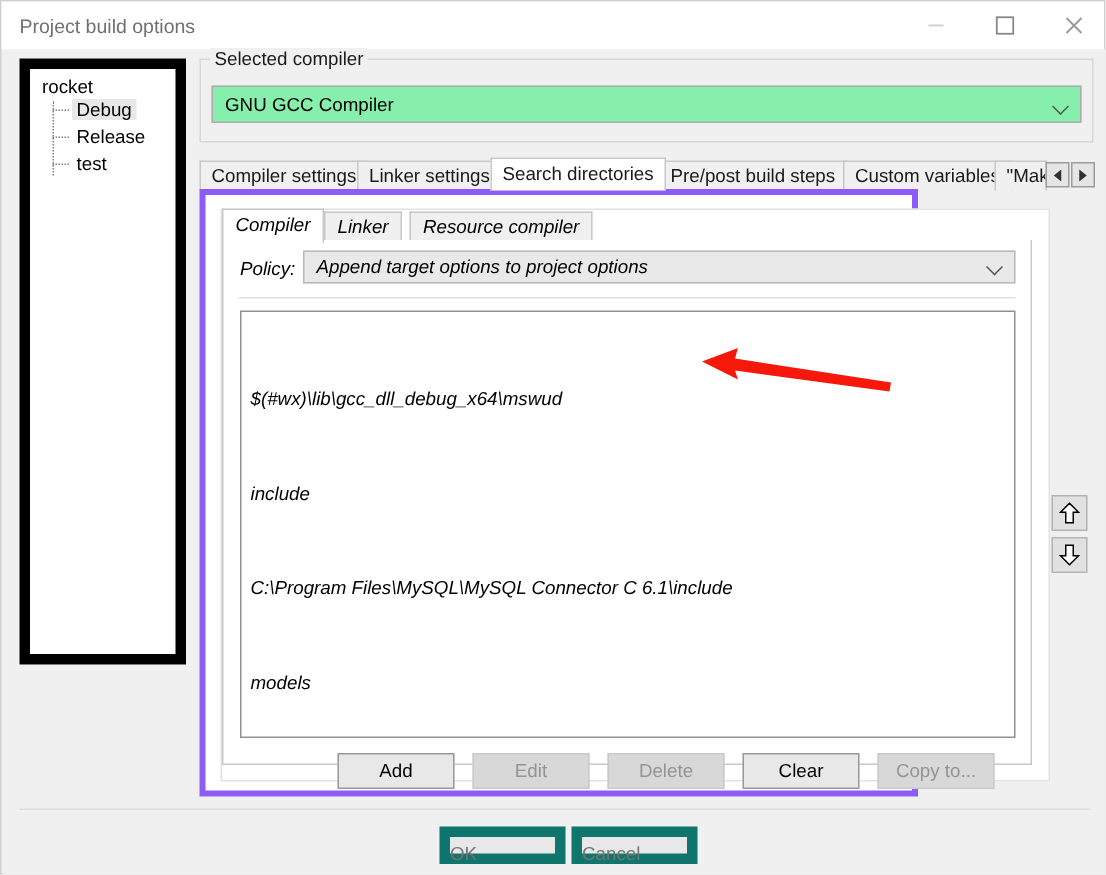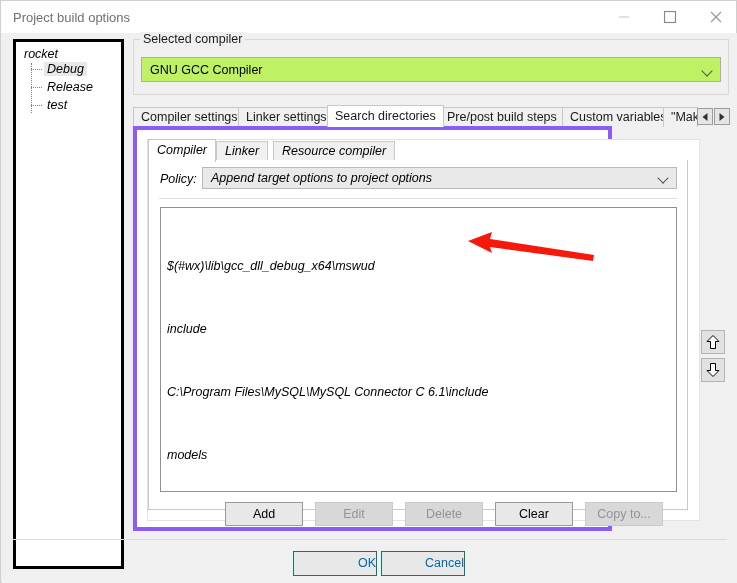--- a/index.html
+++ b/index.html
@@ -64,26 +64,25 @@
     width: 735px;
     height: 550px;
     background: #f0f0f0;
   }
 
   
   #tree-panel {
     position: absolute;
     left: 11px; top: 6px;
     width: 111px;
-    height: 530px;
-    background: #ffffff;
-    border: 3px solid #000000;
+    height: 404px;
+    background: #ffffff;
+    border: 7px solid #000000;
     box-sizing: border-box;
     overflow: hidden;
-    font-style: italic;
   }
   .tree-root {
     position: absolute;
     left: 8px; top: 5px;
     font-size: 12.5px;
     white-space: nowrap;
   }
   .tree-child {
     position: absolute;
     left: 28px;
@@ -130,21 +129,21 @@
     background: #f0f0f0;
     padding: 0 3px;
     font-size: 12.5px;
     color: #1a1a1a;
   }
   #compiler-select {
     position: absolute;
     left: 7px; top: 17px;
     width: 580px;
     height: 25px;
-    background: #bef264;
+    background: #86efac;
     border: 1px solid #adadad;
     box-sizing: border-box;
   }
   #compiler-select-text {
     position: absolute;
     left: 8px; top: 5px;
     font-size: 12.5px;
   }
   .chev {
     position: absolute;
@@ -366,26 +365,26 @@
     width: 714px;
     height: 0;
     border-top: 1px solid #dcdcdc;
   }
   .dlgbtn {
     position: absolute;
     top: 518px;
     width: 84px;
     height: 25px;
     background: #e8e8e8;
-    border: 1px solid #0f766e;
+    border: 7px solid #0f766e;
     box-sizing: border-box;
     font-family: "Liberation Sans", sans-serif;
     font-size: 12.5px;
-    color: #0369a1;
-    text-align: right;
+    color: #737373;
+    text-align: left;
     line-height: 23px;
     cursor: default;
     padding: 0;
   }
   #btn-ok     { left: 291px; }
   #btn-cancel { left: 379px; }
 
   
   #red-arrow {
     position: absolute;

